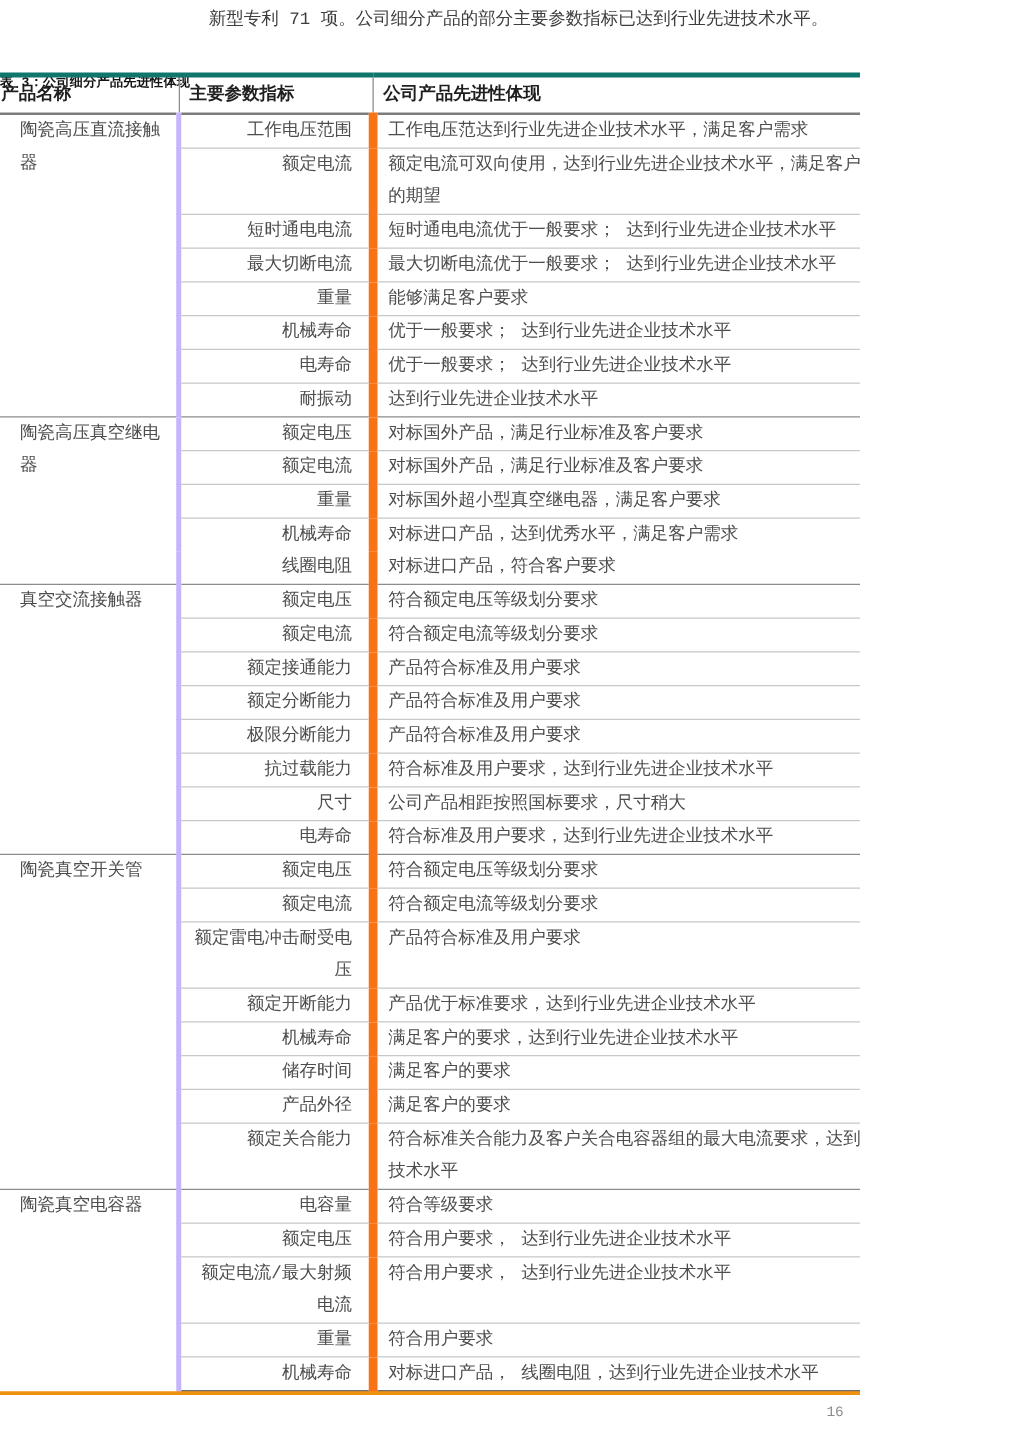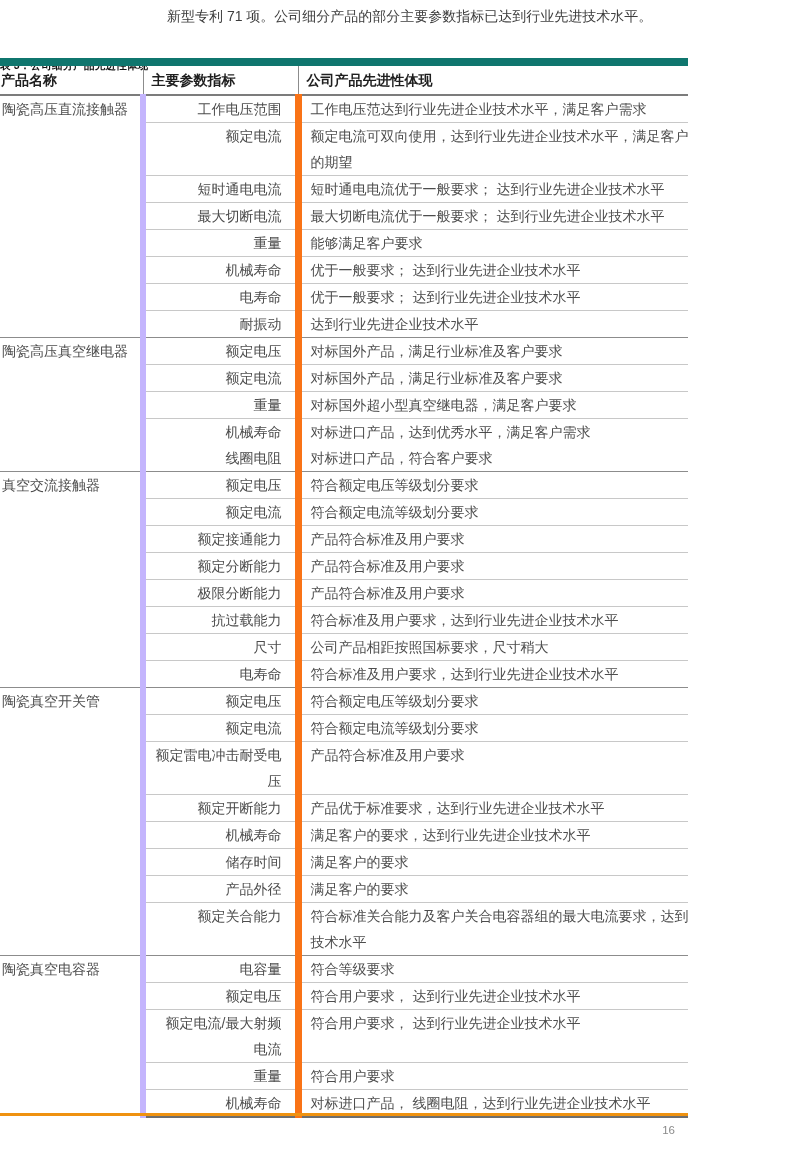--- a/index.html
+++ b/index.html
@@ -7,20 +7,21 @@
   body {
     font-family: "Liberation Sans", sans-serif;
     color: #3d3d3d;
   }
   .page {
     position: relative;
     width: 688px;
     height: 1162px;
     background: #ffffff;
     overflow: hidden;
+    font-family: Liberation Mono, monospace;
   }
 
   
   .intro {
     position: absolute;
     left: 167px;
     top: 5px;
     width: 600px;
     font-size: 14px;
     line-height: 22px;
@@ -53,38 +54,38 @@
   .adv-table col.c1 { width: 143px; }
   .adv-table col.c2 { width: 155px; }
   .adv-table col.c3 { width: 498px; }
 
   .adv-table thead th {
     text-align: left;
     font-size: 14px;
     font-weight: bold;
     color: #1f1f1f;
     line-height: 28px;
-    border-top: 8px solid #0f766e;
+    border-top: 4px solid #0f766e;
     border-bottom: 2px solid #7c7c7c;
     padding: 0 8px;
     white-space: nowrap;
   }
   .adv-table thead th.h-name { padding-left: 1px; }
   .adv-table thead th.h-name,
   .adv-table thead th.h-param { border-right: 1px solid #8c8c8c; }
 
   .adv-table td {
     vertical-align: top;
     line-height: 26px;
     padding: 0 8px;
   }
   .adv-table td.col-name {
-    padding-left: 2px;
+    padding-left: 16px;
     padding-right: 4px;
-    border-right: 6px solid #c4b5fd;
+    border-right: 4px solid #c4b5fd;
     color: #4d4d4d;
   }
   .adv-table td.col-param {
     border-right: 7px solid #f97316;
     padding-right: 13px;
     text-align: right;
   }
   .adv-table td.col-desc {
     padding-left: 9px;
     padding-right: 22px;

